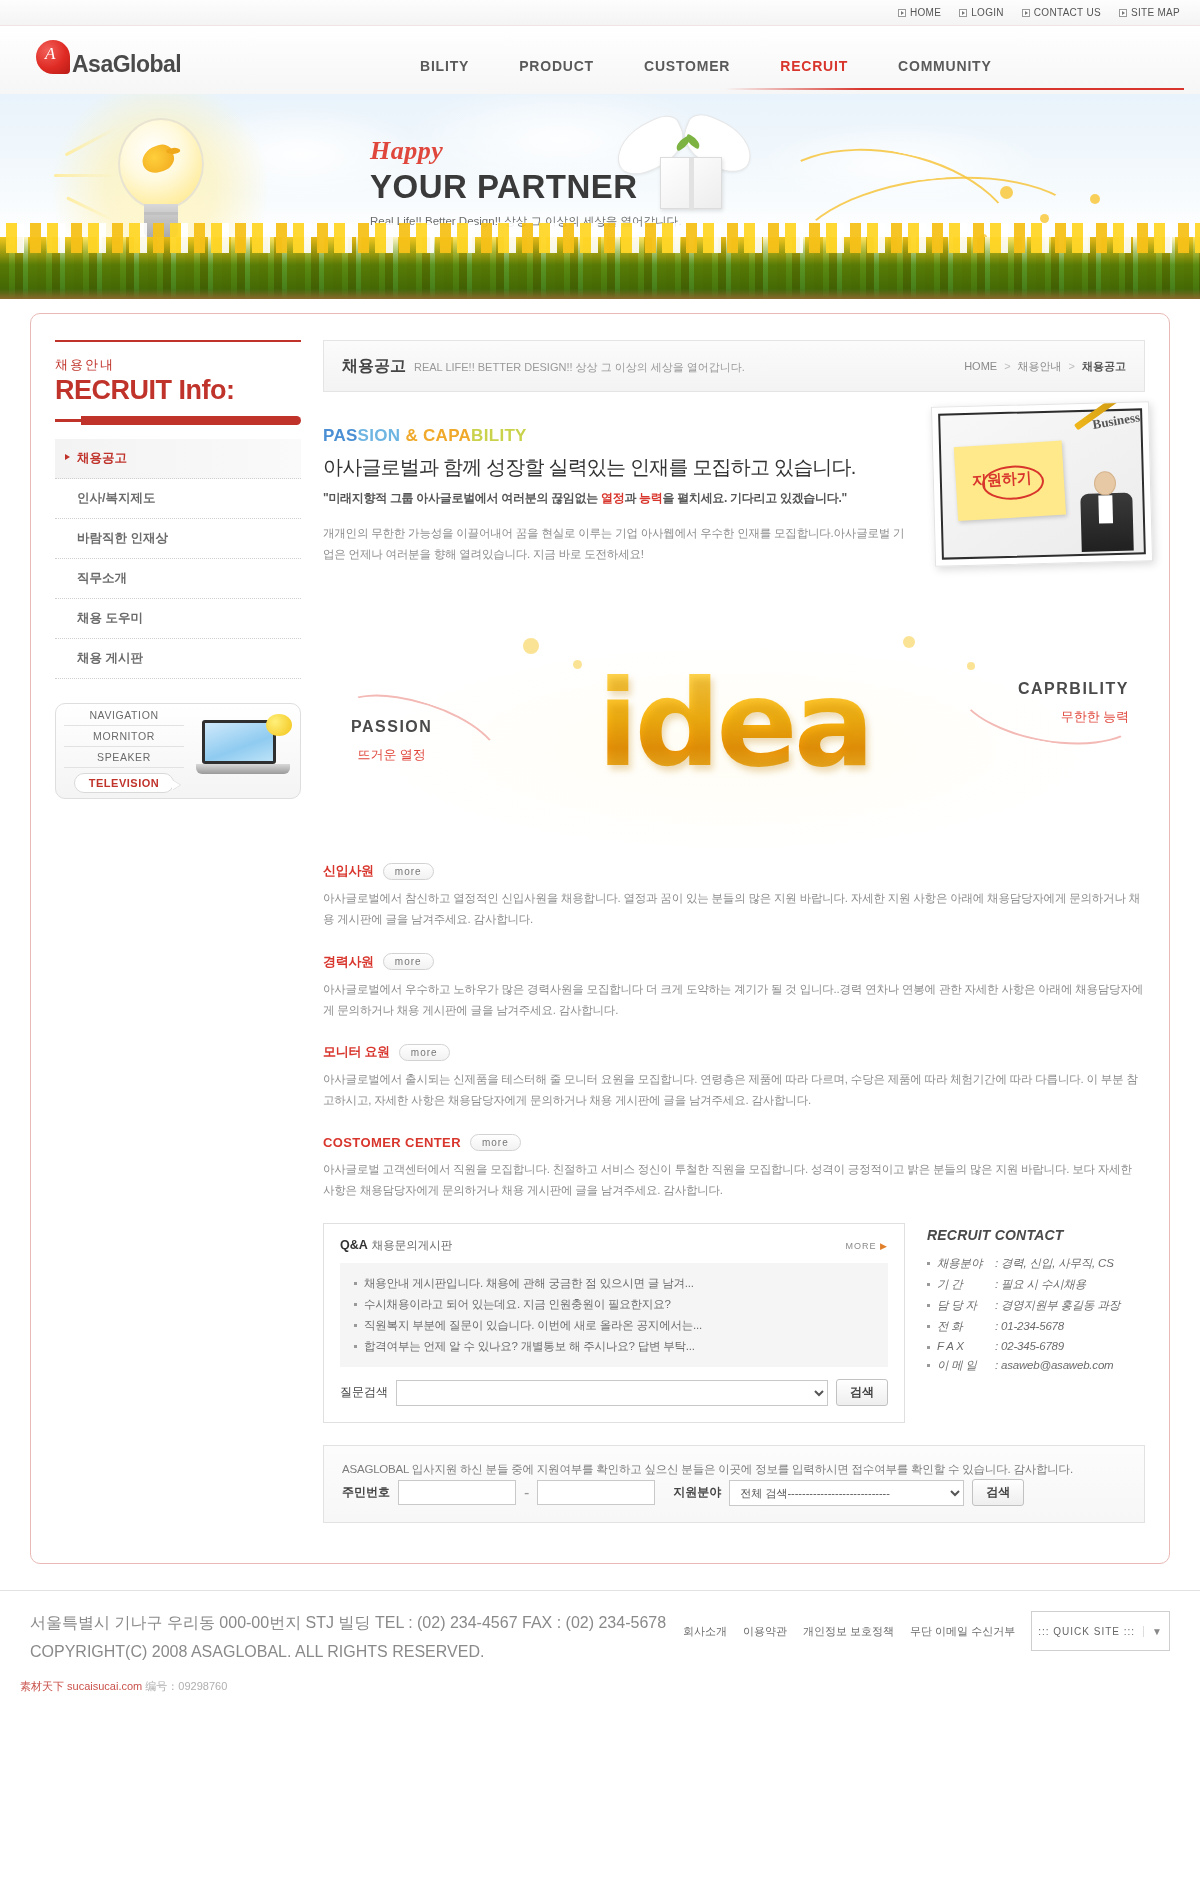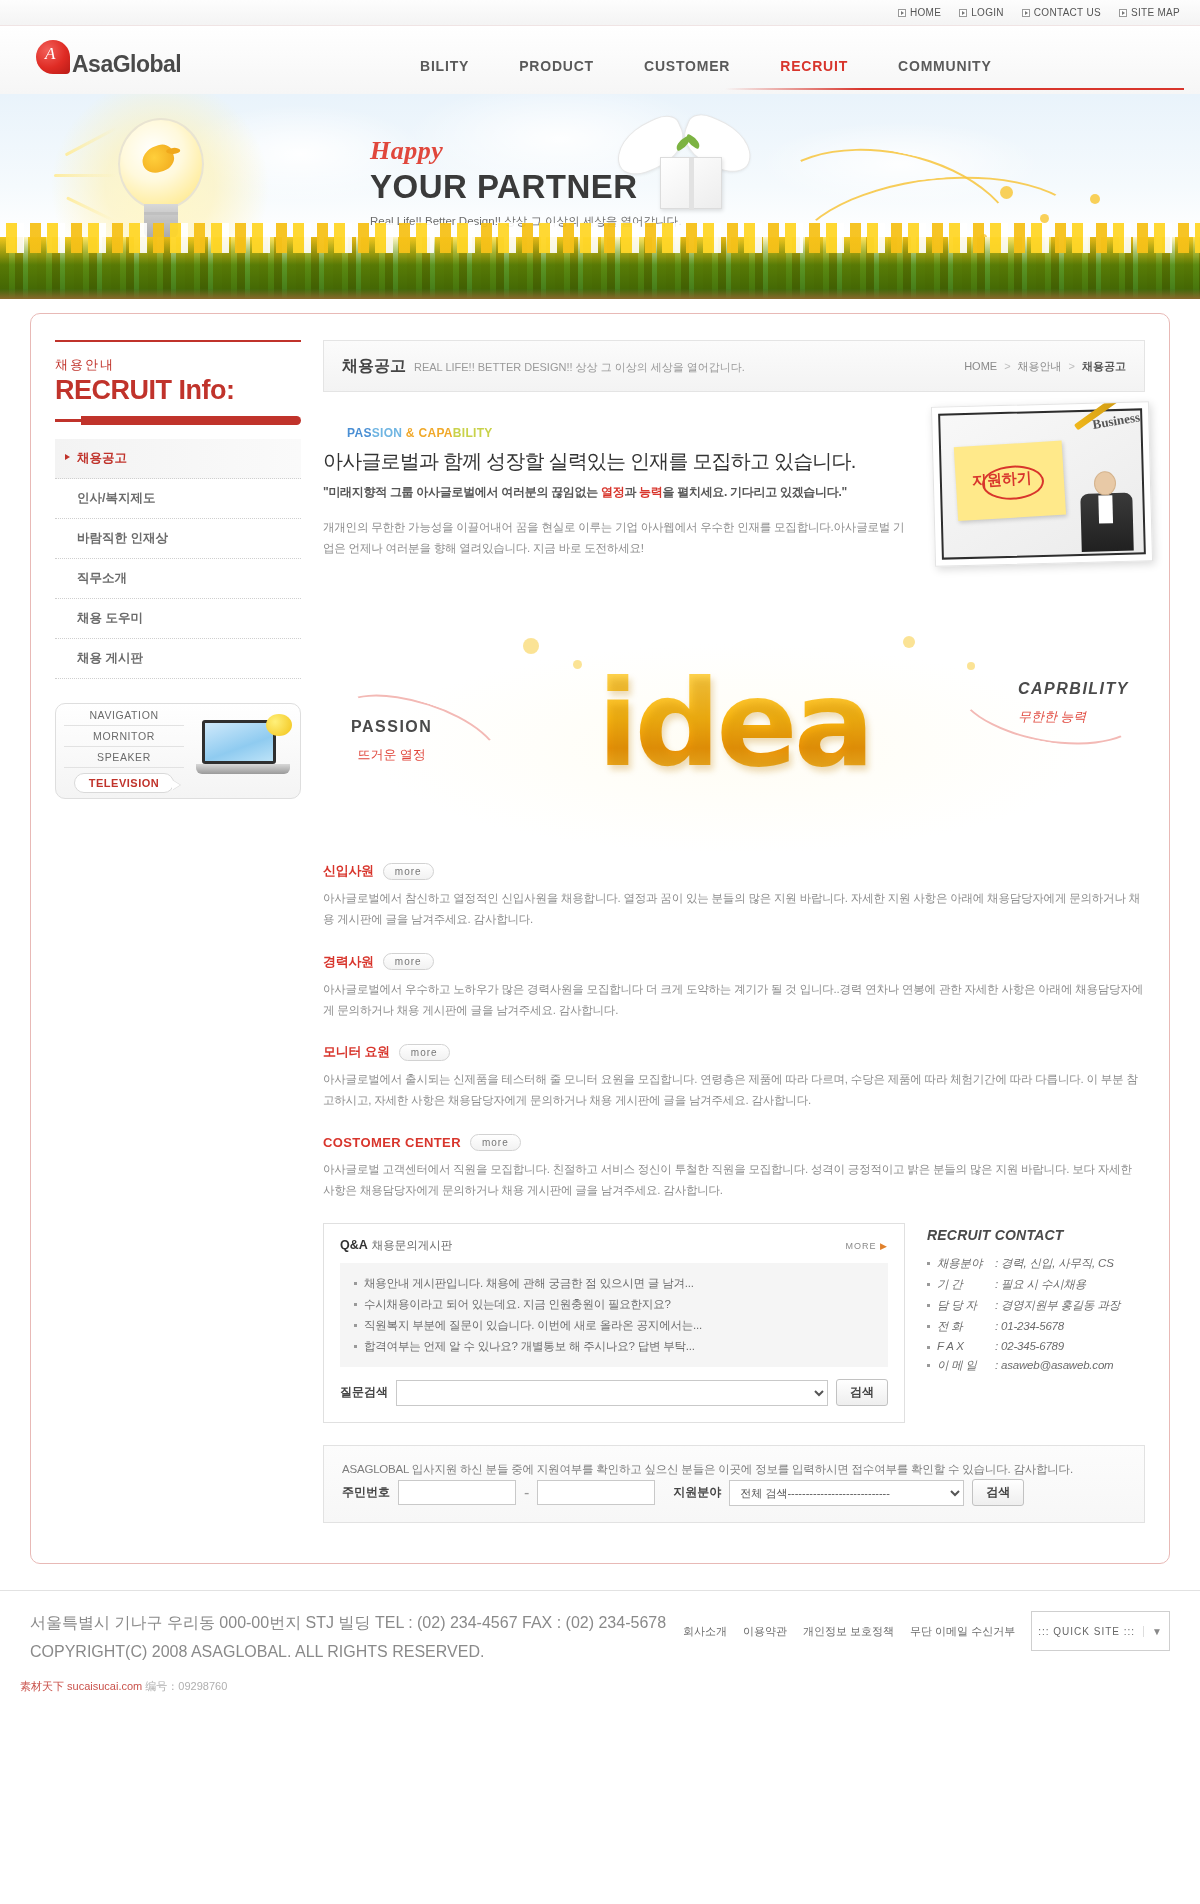--- a/index.html
+++ b/index.html
@@ -179,21 +179,21 @@
     height:52px; display:flex; align-items:center; padding:0 18px; justify-content:space-between;
   }
   .pagebar-left{ display:flex; align-items:baseline; gap:8px; }
   .pagebar-title{ font-size:16px; font-weight:bold; color:#444;}
   .pagebar-slogan{ font-size:11px; color:#9a9a9a;}
   .crumb{ font-size:11px; color:#8a8a8a; display:flex; gap:7px; align-items:center;}
   .crumb .sep{ color:#bdbdbd; }
   .crumb .cur{ color:#555; font-weight:bold;}
 
   .intro { margin-top:34px; position:relative; min-height:180px; padding-right:230px;}
-  .pc-line { font-size:12px; font-weight:bold; letter-spacing:.3px;margin-left:24px; }
+  .pc-line { font-size:17px; font-weight:bold; letter-spacing:.3px; }
   .pc-line .c1{color:#4a8fd4;} .pc-line .c2{color:#6fb5e2;} .pc-line .c3{color:#f0a92b;} .pc-line .c4{color:#c9d24a;}
   .intro-h { font-size:20px; color:#333; margin-top:8px; letter-spacing:-.8px; font-weight:normal;}
   .intro-q { font-size:12px; color:#555; font-weight:bold; margin-top:9px; letter-spacing:-.3px;}
   .intro-q .hot{ color:#d8352c; }
   .intro-p { font-size:11.5px; color:#8c8c8c; line-height:1.8; margin-top:16px; letter-spacing:-.2px;}
 
   .photo {
     position:absolute; right:-6px; top:-22px; width:218px; height:160px;
     background:#fff; border:1px solid #e3e3e3; box-shadow:2px 3px 8px rgba(0,0,0,.15);
     transform: rotate(-1.5deg); overflow:hidden;
@@ -224,21 +224,21 @@
   }
   .idea-word{
     position:absolute; left:50%; top:42px; transform:translateX(-50%);
     font-size:120px; font-weight:bold; letter-spacing:-4px; line-height:1;
     background: linear-gradient(to bottom,#ffd95b 0%, #f9b712 45%, #e99106 70%, #f7c63c 100%);
     -webkit-background-clip:text; background-clip:text; color:transparent;
     text-shadow: 3px 5px 6px rgba(190,130,10,.28);
     font-family:"DejaVu Sans", sans-serif;
   }
   .idea-left{ position:absolute; left:28px; top:96px; text-align:center; }
-  .idea-right{ position:absolute; right:16px; top:58px; text-align:left;font-style:italic; }
+  .idea-right{ position:absolute; right:16px; top:58px; text-align:right; }
   .idea-en{ font-size:16px; font-weight:bold; color:#4a4a4a; letter-spacing:1.5px;}
   .idea-kr{ font-size:13px; color:#e0473c; margin-top:10px; font-family:"Liberation Serif",serif;}
   .arc{ position:absolute; border:2px solid #f3b9b5; border-radius:50%;
         border-color:#f3b9b5 transparent transparent transparent;}
   .bub{ position:absolute; border-radius:50%; background:#fbe08a; opacity:.9;}
 
   
   .jobs { margin-top:10px; }
   .job { margin-bottom:22px; }
   .job-head{ display:flex; align-items:center; gap:9px; margin-bottom:8px;}
@@ -260,21 +260,21 @@
   .qna-t{ font-size:12.5px; color:#444; font-weight:bold;}
   .qna-t b{ color:#333; }
   .qna-t span{ font-weight:normal; color:#666; font-size:11.5px; margin-left:4px;}
   .qna-more{ font-size:9px; color:#8a8a8a; letter-spacing:1px; cursor:pointer;}
   .qna-more i{ color:#e0802b; font-style:normal;}
   .qna-list{ background:#f5f5f5; padding:10px 12px; }
   .qna-list li{ list-style:none; font-size:11.5px; color:#6b6b6b; padding:3px 0 3px 12px; position:relative; letter-spacing:-.2px; cursor:pointer;}
   .qna-list li:before{ content:""; position:absolute; left:2px; top:9px; width:3px; height:3px; background:#9a9a9a;}
   .qna-list{ margin:0; padding-left:12px; }
   .qna-search{ display:flex; align-items:center; gap:8px; margin-top:12px;}
-  .qna-search label{ font-size:12px; font-weight:bold; color:#444; white-space:nowrap;}
+  .qna-search label{ font-size:12px; font-weight:normal; color:#444; white-space:nowrap;}
   .sel {
     flex:1; height:26px; border:1px solid #c9c9c9; background:#fff; font-size:11px; color:#555; padding:0 6px;
     font-family:"Liberation Sans", sans-serif;
   }
   .btn-search{
     border:1px solid #c2c2c2; border-radius:3px; background:linear-gradient(to bottom,#ffffff,#eeeeee);
     font-size:12px; color:#444; font-weight:bold; padding:4px 13px; cursor:pointer;
     font-family:"Liberation Sans", sans-serif;
   }
 

